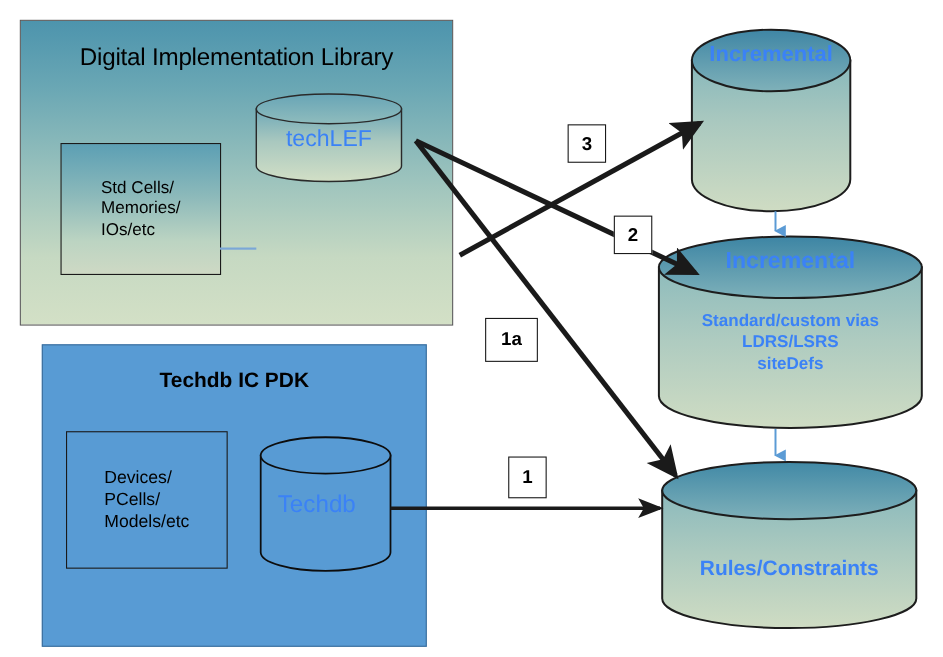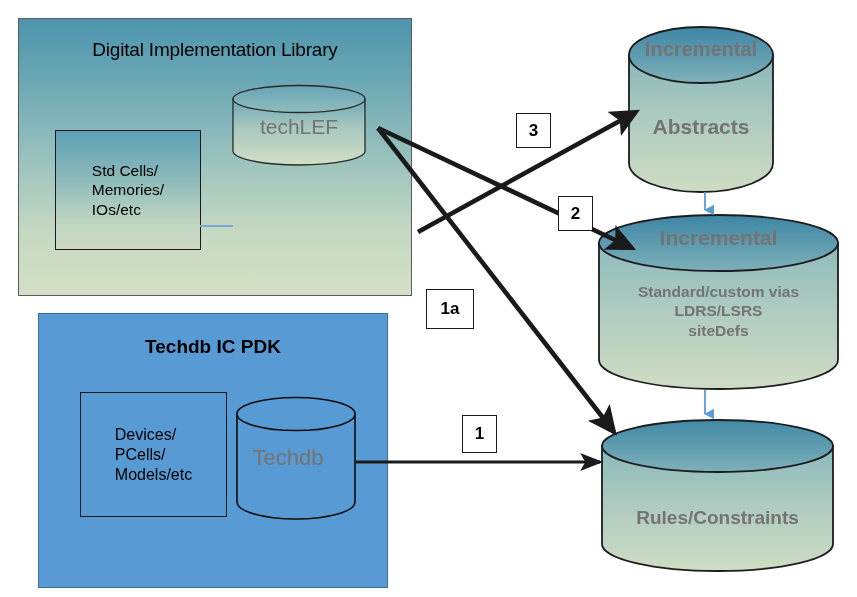--- a/index.html
+++ b/index.html
@@ -38,21 +38,21 @@
 
   .group-title {
     position: absolute;
     left: 0; right: 0;
     text-align: center;
     color: #000000;
     white-space: nowrap;
   }
   #dil-title {
     top: 20px;
-    font-size: 19px;
+    font-size: 22px;
     font-weight: 400;
     letter-spacing: -0.2px;
   }
   #pdk-title {
     top: 22px;
     font-size: 19px;
     font-weight: bold;
   }
 
   
@@ -70,37 +70,36 @@
   }
   #std-cells-rect {
     left: 55px; top: 130px; width: 146px; height: 120px;
     background: linear-gradient(to bottom, #5c9fb4 0%, #8cb9ba 40%, #bcd4c2 75%, #ced9c4 100%);
     font-size: 15.5px;
   }
   #devices-rect {
     left: 60px; top: 392px; width: 147px; height: 125px;
     background: transparent;
     font-size: 16px;
-    margin-left: 20px;
   }
 
   
   .cyl {
     position: absolute;
   }
   .cyl svg {
     position: absolute;
     left: 0; top: 0;
     overflow: visible;
   }
   .cyl-label {
     position: absolute;
     left: 0; right: 0;
     text-align: center;
-    color: #737373;
+    color: #3b82f6;
     white-space: pre-line;
     line-height: 1.18;
     pointer-events: none;
   }
 
   
   .cyl-blue .body  { fill: #589bd4; stroke: #0d0d0d; stroke-width: 1.6; }
   .cyl-blue .top   { fill: #589bd4; stroke: #0d0d0d; stroke-width: 1.6; }
 
   
@@ -127,21 +126,21 @@
     border: 1.6px solid #1a1a1a;
     display: flex;
     align-items: center;
     justify-content: center;
     font-weight: bold;
     font-size: 17px;
     color: #000;
   }
   #num-3  { left: 516px; top: 113px; width: 35px; height: 35px; }
   #num-2  { left: 558px; top: 196px; width: 35px; height: 35px; }
-  #num-1a { left: 426px; top: 289px; width: 48px; height: 40px; }
+  #num-1a { left: 441px; top: 289px; width: 48px; height: 40px; }
   #num-1  { left: 462px; top: 415px; width: 35px; height: 38px; }
 
   #arrow-layer, #blue-arrow-layer {
     position: absolute;
     left: 0; top: 0;
     width: 857px; height: 597px;
     pointer-events: none;
   }
 </style>
 </head>
@@ -205,21 +204,20 @@
         </linearGradient>
         <linearGradient id="gradAbsTop" x1="0" y1="0" x2="0" y2="1">
           <stop offset="0%" stop-color="#3f86a5"></stop>
           <stop offset="100%" stop-color="#7fb1b9"></stop>
         </linearGradient>
       </defs>
       <path class="body" d="M2,30 L2,138 A72,29 0 0 0 146,138 L146,30 Z" fill="url(#gradAbs)"></path>
       <ellipse class="top" cx="74" cy="30" rx="72" ry="28" fill="url(#gradAbsTop)"></ellipse>
     </svg>
     <div class="cyl-label" style="top:13px; font-size:20px; font-weight:bold;">Incremental</div>
-    <div class="cyl-label" style="top:90px; font-size:21px; font-weight:bold;">Abstracts</div>
   </div>
 
   <div class="cyl cyl-teal" id="cyl-incremental" style="left:597px; top:213px; width:243px; height:177px;">
     <svg width="243" height="177" viewBox="0 0 243 177" aria-hidden="true">
       <defs>
         <linearGradient id="gradInc" x1="0" y1="0" x2="0" y2="1">
           <stop offset="0%" stop-color="#8dbbbc"></stop>
           <stop offset="45%" stop-color="#aecbc0"></stop>
           <stop offset="100%" stop-color="#cfdcc3"></stop>
         </linearGradient>

